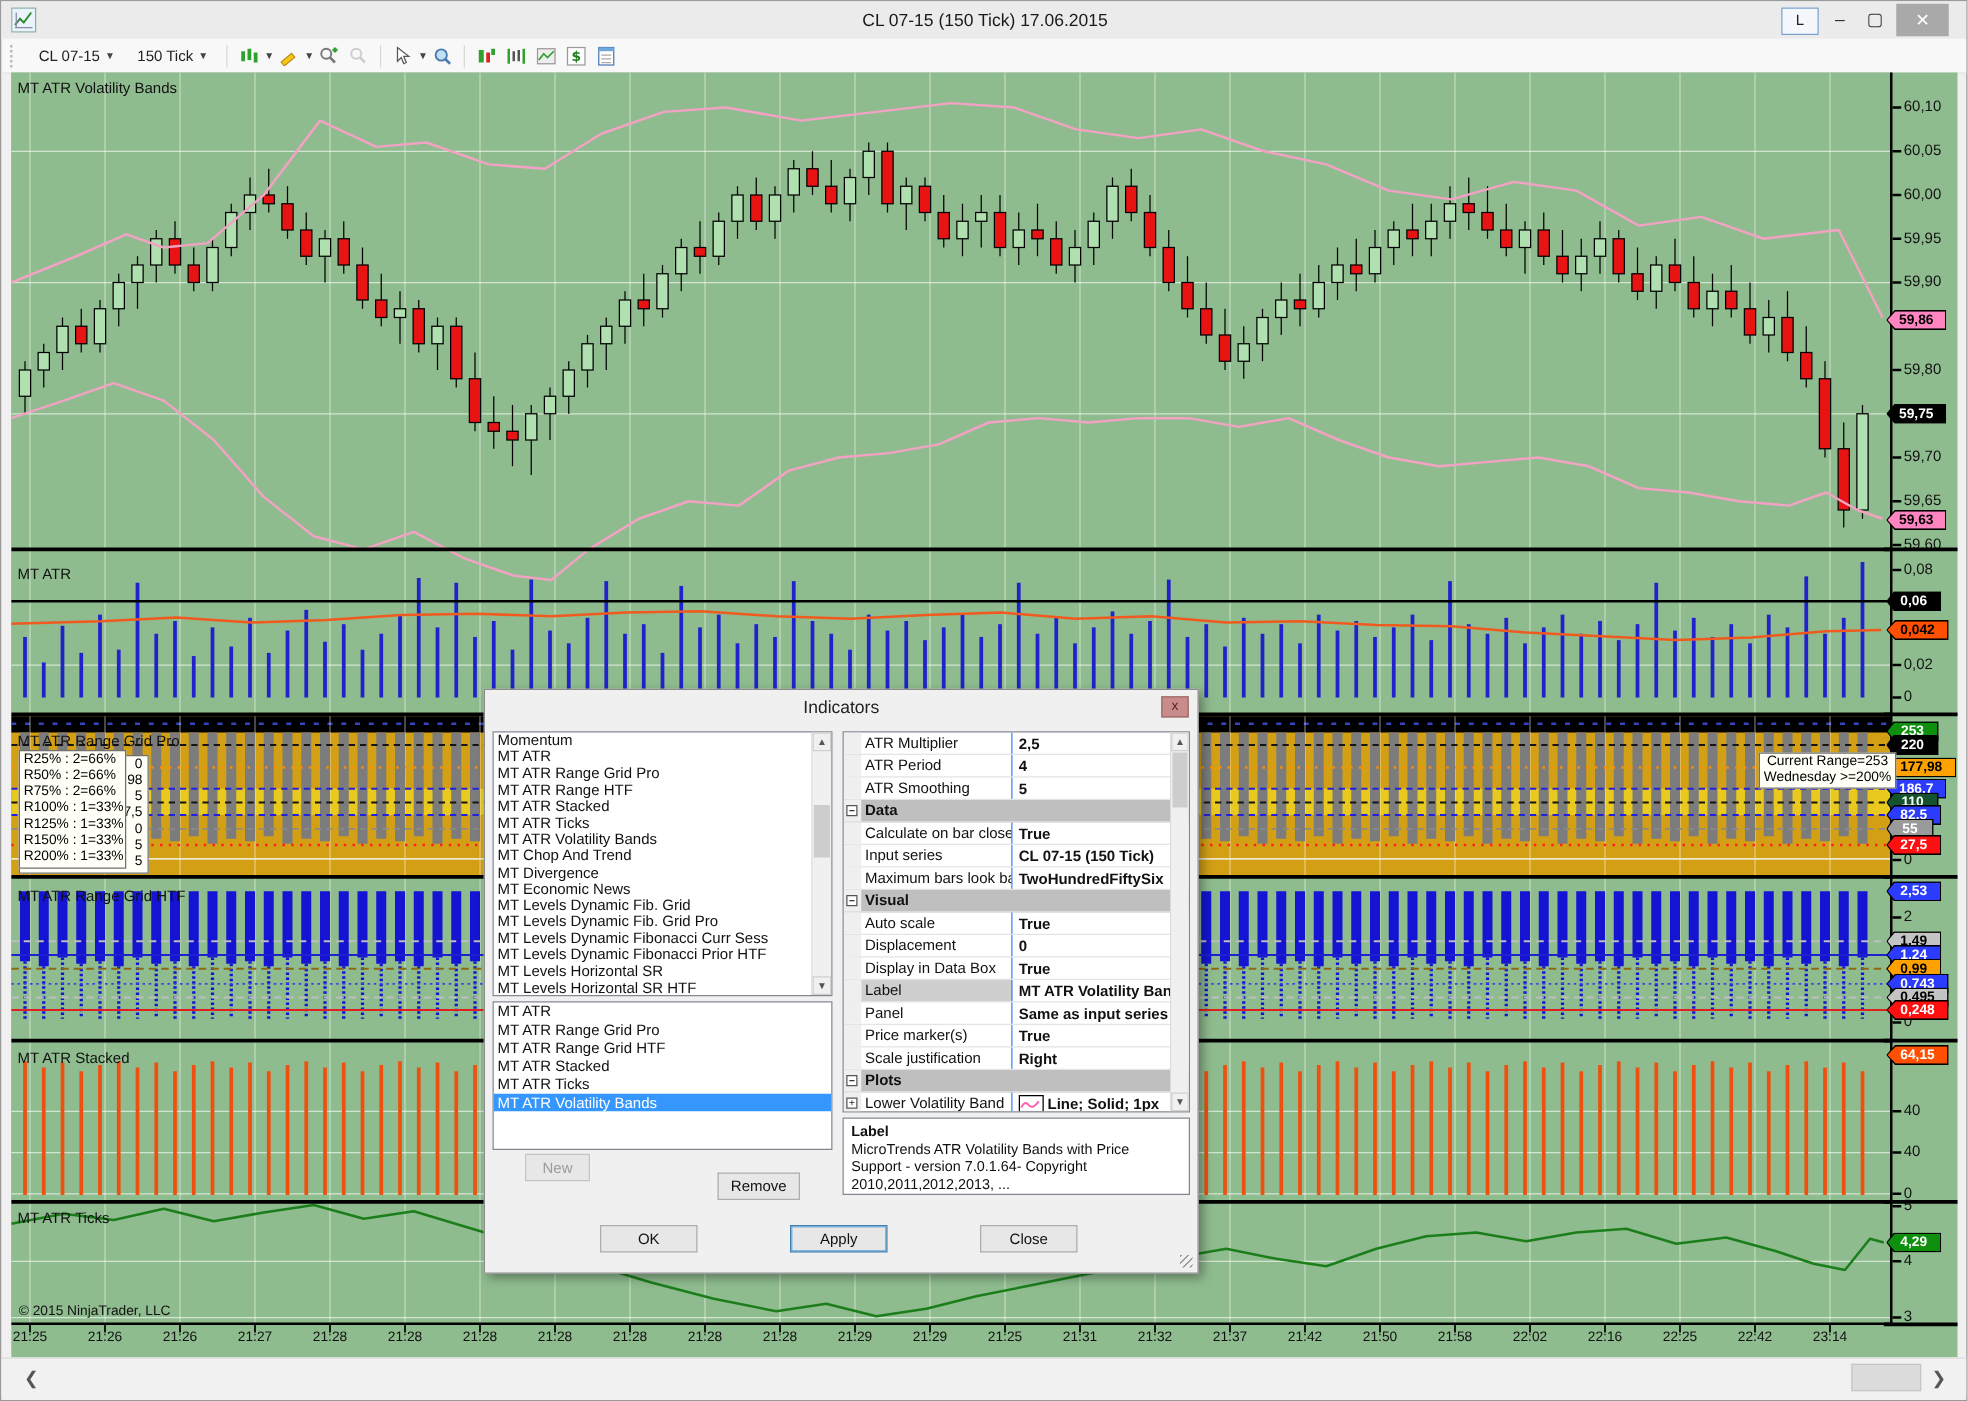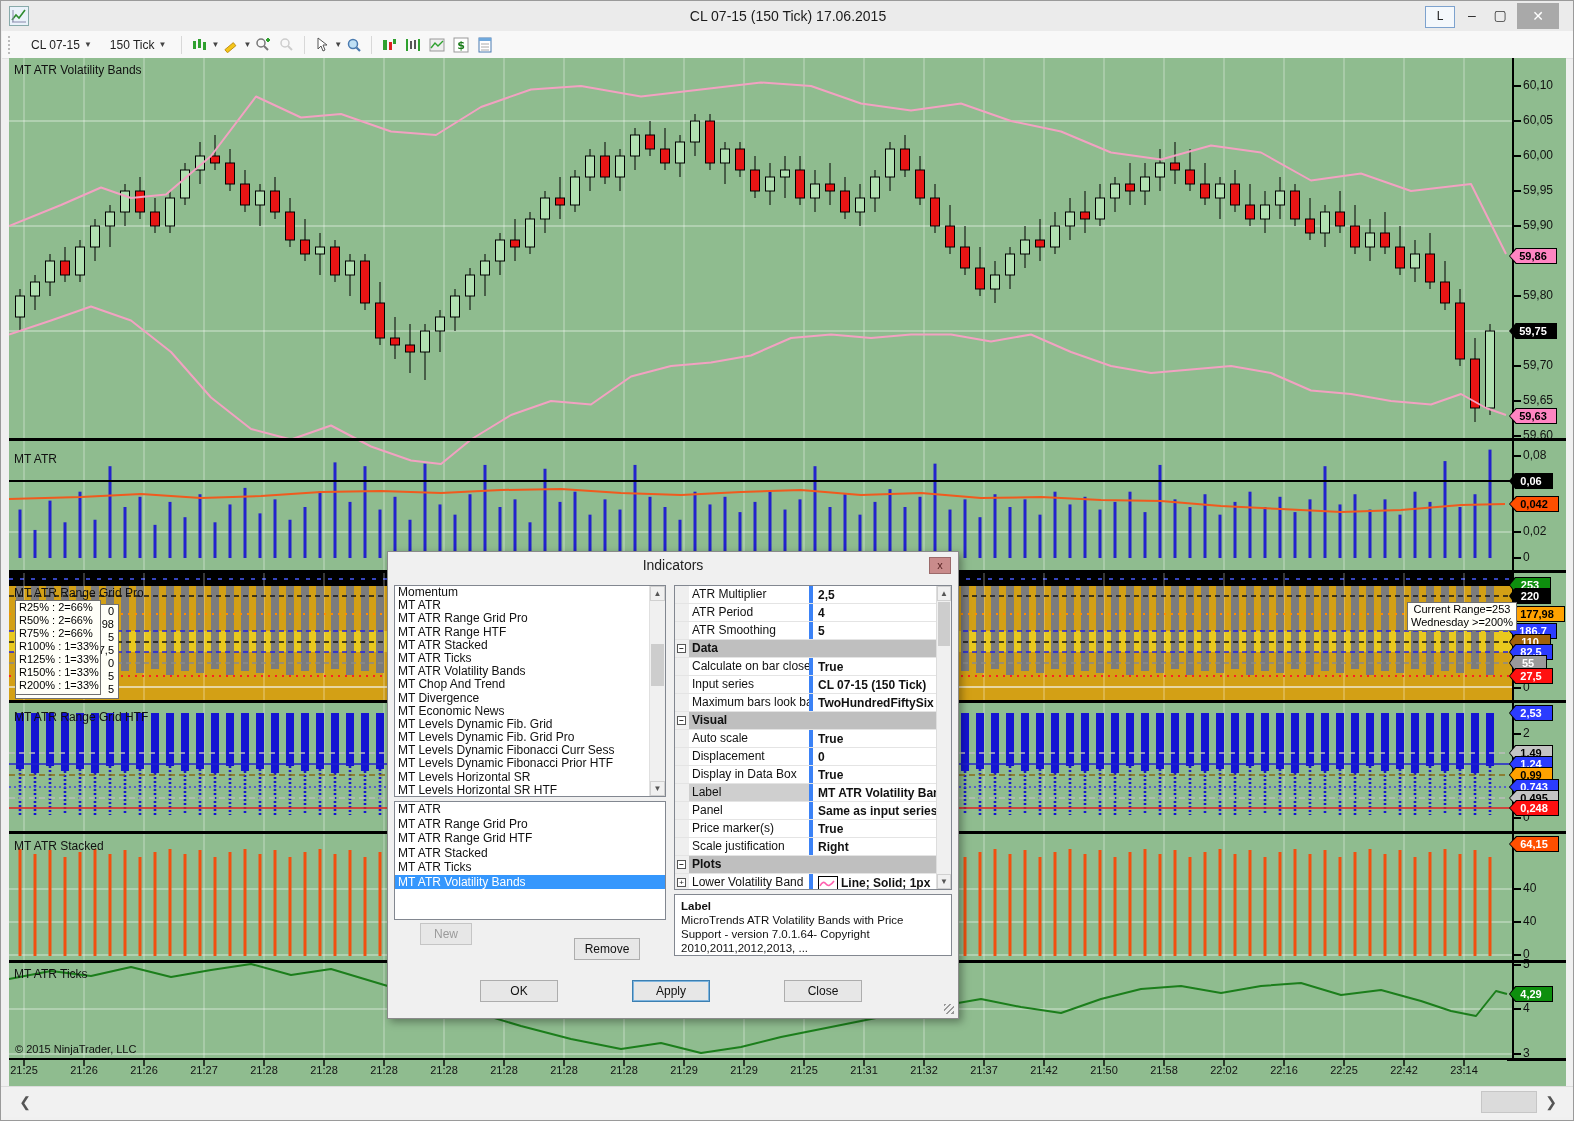--- a/index.html
+++ b/index.html
@@ -50,21 +50,21 @@
 .vscroll{position:absolute;right:0;top:0;bottom:0;width:15px;background:#F0F0F0;border-left:1px solid #E0E0E0}
 .vs-btn{position:absolute;left:0;width:15px;height:15px;background:#F0F0F0;border:1px solid #D0D0D0;color:#555;font-size:8px;text-align:center;line-height:13px;box-sizing:border-box}
 .vs-thumb{position:absolute;left:1px;width:13px;background:#CDCDCD}
 .win-btn{position:absolute;height:22px;background:#E7E7E7;border:1px solid #ADADAD;text-align:center;line-height:20px;box-sizing:border-box}
 .win-btn.focus{border:1px solid #3C7FB1;box-shadow:inset 0 0 0 1px #7EB4DE}
 .win-btn.disabled{color:#9B9B9B;border-color:#C5C5C5}
 
 .pgrid{position:absolute;left:286px;top:33px;width:278px;height:305px;background:#fff;border:1px solid #828790;box-sizing:border-box;overflow:hidden}
 .prow{position:relative;height:17px;border-bottom:1px solid #E4E4E4;display:flex}
 .pmargin{width:14px;background:#EFEFEF;flex:none;position:relative}
-.plabel{width:117px;flex:none;padding-left:3px;line-height:16px;white-space:nowrap;overflow:hidden;border-right:4px solid #3b82f6}
+.plabel{width:117px;flex:none;padding-left:3px;line-height:16px;white-space:nowrap;overflow:hidden;border-right:1px solid #3b82f6}
 .pvalue{flex:1;padding-left:5px;line-height:16px;font-weight:bold;white-space:nowrap;overflow:hidden;display:flex;align-items:center;gap:3px}
 .psection{background:#BFBFBF;font-weight:bold}
 .psection .plabel{border-right:none;width:260px}
 .expander{position:absolute;left:2px;top:4px;width:9px;height:9px;background:#fff;border:1px solid #555;font-size:8px;line-height:7px;text-align:center;box-sizing:border-box}
 .plot-icon{width:18px;height:12px;border:1px solid #000;background:#fff;flex:none;display:inline-block}
 .pg-scroll{position:absolute;right:0;top:0;width:14px;bottom:0;background:#F0F0F0;border-left:1px solid #DDD}
 .desc{position:absolute;left:286px;top:342px;width:278px;height:62px;background:#fff;border:1px solid #828790;box-sizing:border-box;padding:4px 6px;font-size:11.5px;line-height:14px}
 .grip{position:absolute;right:4px;bottom:4px;width:10px;height:10px;background:
  repeating-linear-gradient(135deg,#999 0 1.5px,transparent 1.5px 4px)}
 </style>
@@ -1043,21 +1043,21 @@
       <div class="marker" style="top: 587px; width: 42px; background: rgb(0, 0, 0);">
         <div class="inner" style="background: rgb(0, 0, 0); color: rgb(255, 255, 255);">220</div>
       </div>
       <div class="marker" style="top: 605px; width: 56px; background: rgb(0, 0, 0);">
         <div class="inner" style="background: rgb(255, 162, 0); color: rgb(0, 0, 0);">177,98</div>
       </div>
       <div class="marker" style="top: 622px; width: 48px; background: rgb(0, 0, 0);">
         <div class="inner" style="background: rgb(43, 60, 255); color: rgb(255, 255, 255);">186,7</div>
       </div>
       <div class="marker" style="top: 633px; width: 42px; background: rgb(0, 0, 0);">
-        <div class="inner" style="background: #a16207; color: rgb(255, 255, 255);">110</div>
+        <div class="inner" style="background: #14532d; color: rgb(255, 255, 255);">110</div>
       </div>
       <div class="marker" style="top: 643px; width: 44px; background: rgb(0, 0, 0);">
         <div class="inner" style="background: rgb(43, 60, 255); color: rgb(255, 255, 255);">82,5</div>
       </div>
       <div class="marker" style="top: 654px; width: 38px; background: rgb(0, 0, 0);">
         <div class="inner" style="background: rgb(154, 154, 154); color: rgb(255, 255, 255);">55</div>
       </div>
       <div class="marker" style="top: 667px; width: 44px; background: rgb(0, 0, 0);">
         <div class="inner" style="background: rgb(255, 16, 16); color: rgb(255, 255, 255);">27,5</div>
       </div>

